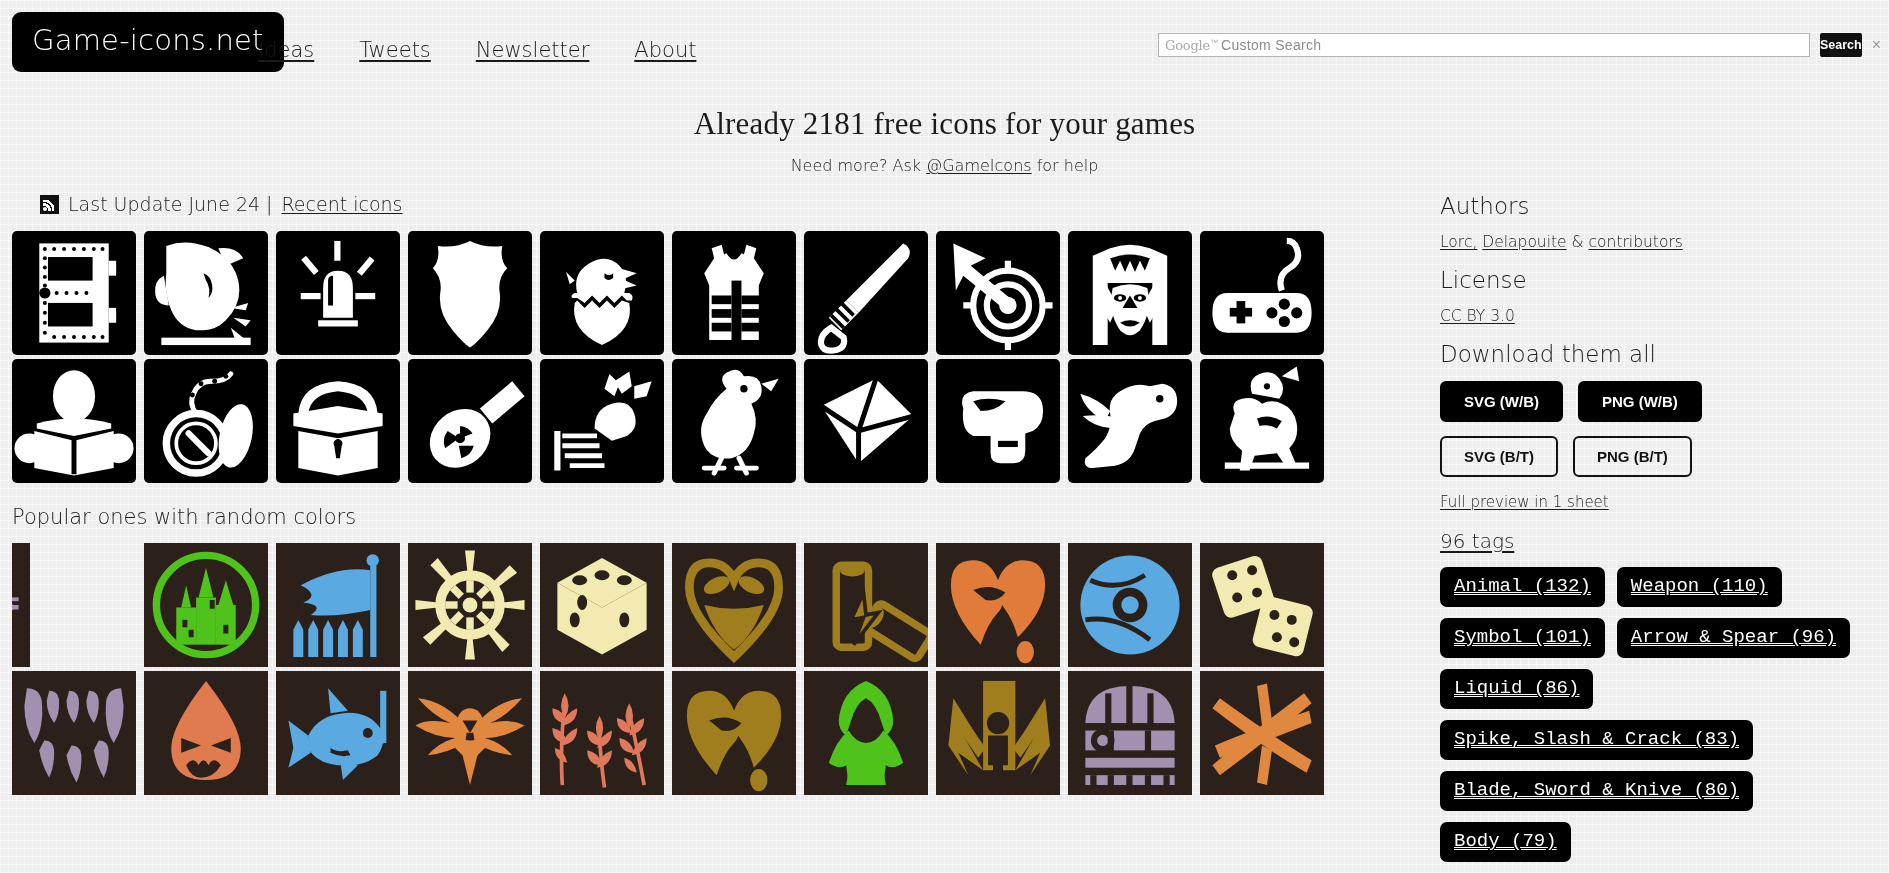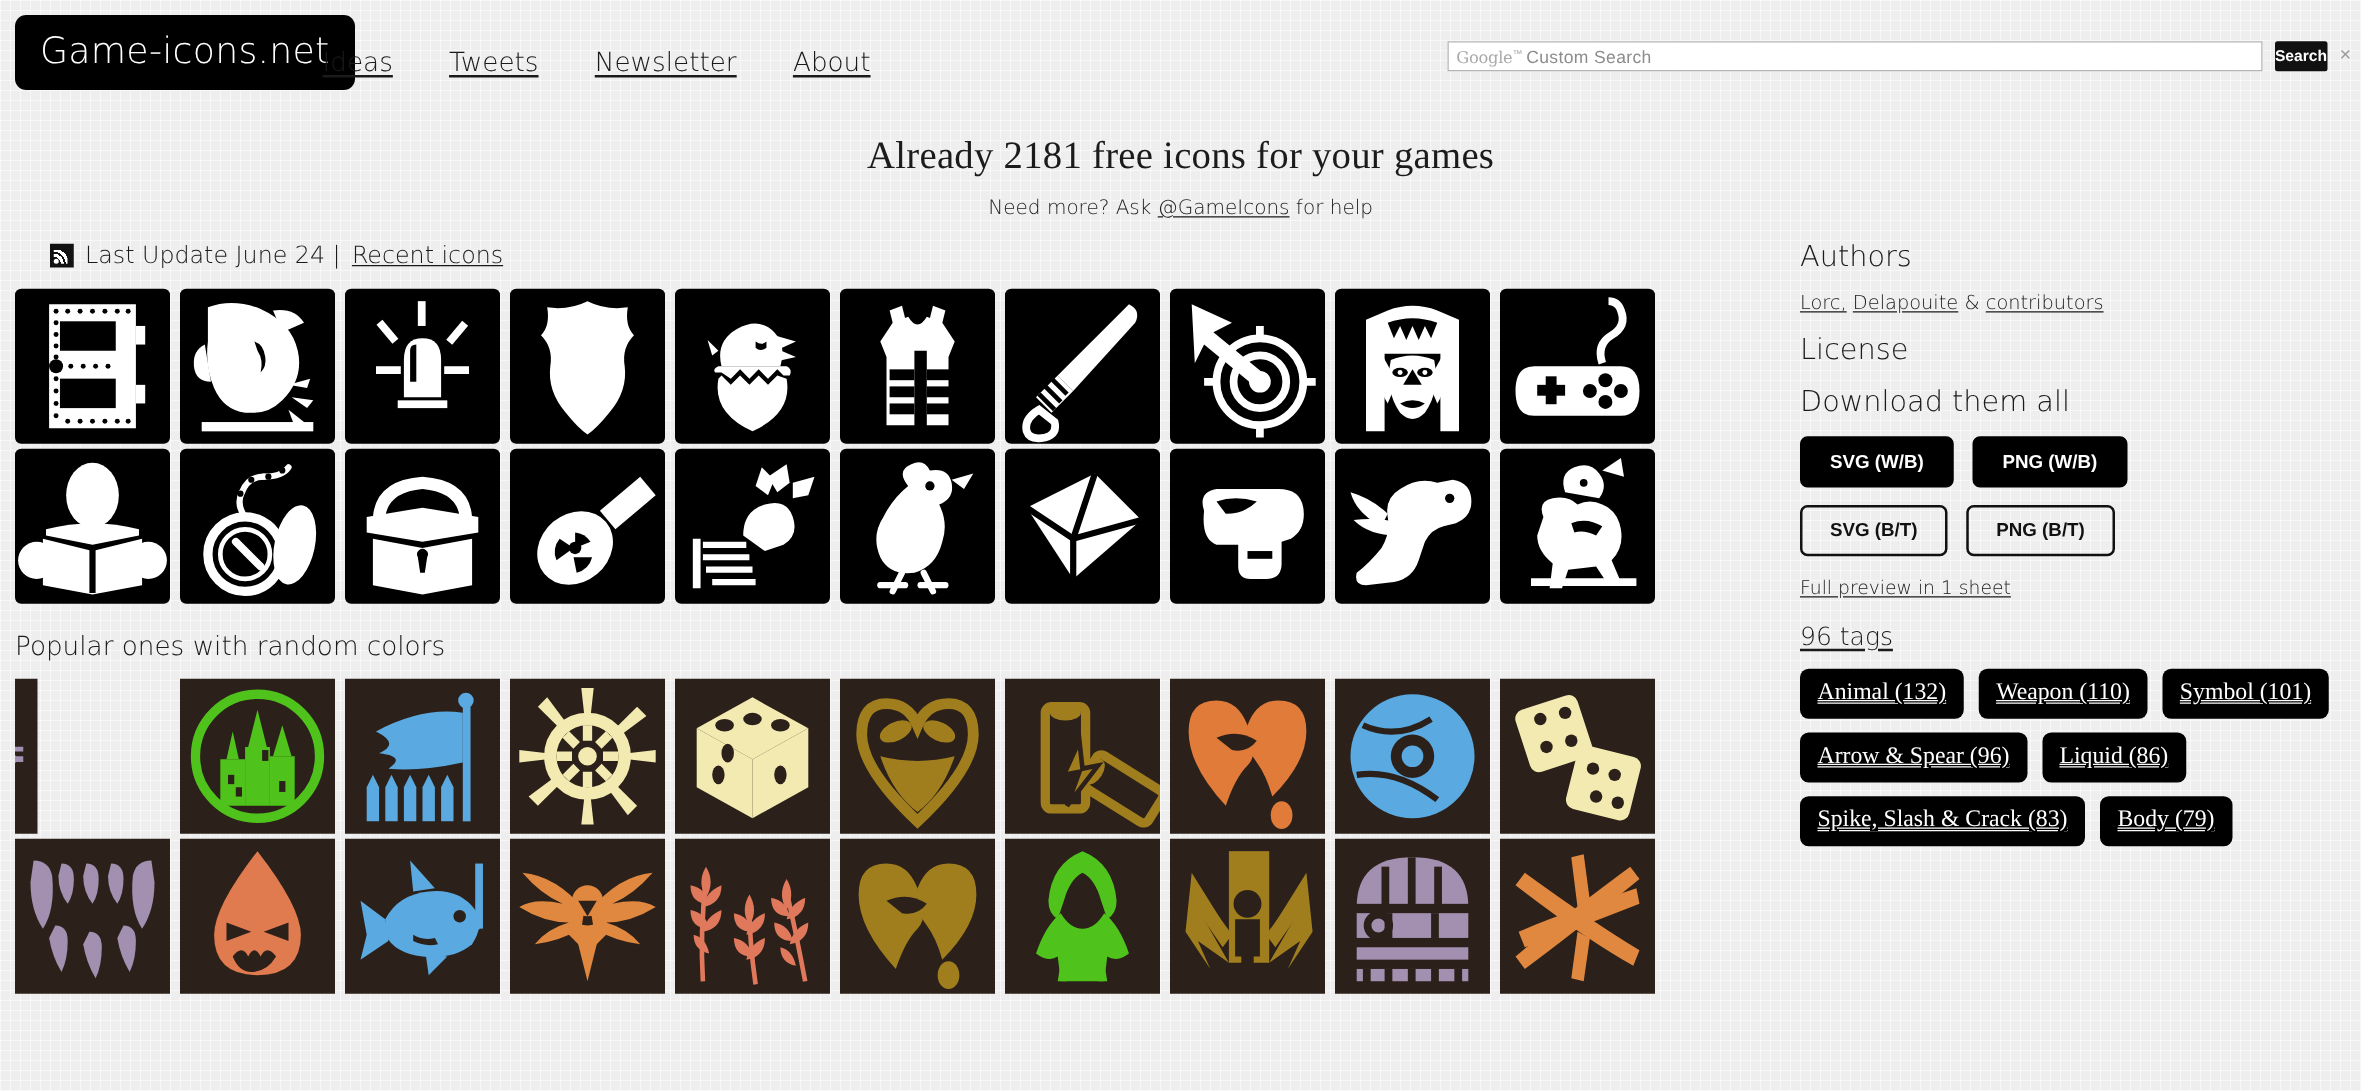--- a/index.html
+++ b/index.html
@@ -266,21 +266,21 @@
     gap: 11px 12px;
     width: 440px;
   }
   .tag {
     background: #000;
     color: #fff;
     border-radius: 7px;
     padding: 8px 14px 10px 14px;
     font-size: 19px;
     font-weight: 300;
-    font-family: Liberation Serif, serif;
+    font-family: Liberation Mono, monospace;
     cursor: pointer;
   }
   .tag span { text-decoration: underline; text-underline-offset: 3px; }
 </style>
 </head>
 <body>
 
 <div class="topbar">
   <div class="logo">Game-icons.net</div>
 
@@ -966,20 +966,23 @@
 
     <div class="side-h">Authors</div>
     <div class="side-p">
       <a href="#">Lorc,</a>
       <a href="#">Delapouite</a>
       <span>&amp;</span>
       <a href="#">contributors</a>
     </div>
 
     <div class="side-h gap">License</div>
+    <div class="side-p">
+      <a href="#" class="sidelink">CC BY 3.0</a>
+    </div>
 
     <div class="side-h gap">Download them all</div>
     <div class="dl-row">
       <button class="dl-btn filled">SVG (W/B)</button>
       <button class="dl-btn filled">PNG (W/B)</button>
     </div>
     <div class="dl-row">
       <button class="dl-btn outline">SVG (B/T)</button>
       <button class="dl-btn outline">PNG (B/T)</button>
     </div>
@@ -988,16 +991,17 @@
 
     <span class="tags-count">96 tags</span>
 
     <div class="tag-wrap" id="tag-wrap">
         <a class="tag" href="#"><span>Animal (132)</span></a>
         <a class="tag" href="#"><span>Weapon (110)</span></a>
         <a class="tag" href="#"><span>Symbol (101)</span></a>
         <a class="tag" href="#"><span>Arrow &amp; Spear (96)</span></a>
         <a class="tag" href="#"><span>Liquid (86)</span></a>
         <a class="tag" href="#"><span>Spike, Slash &amp; Crack (83)</span></a>
+        <a class="tag" href="#"><span>Blade, Sword &amp; Knive (80)</span></a>
         <a class="tag" href="#"><span>Body (79)</span></a>
       </div>
   </div>
 </div>
 
 </body></html>

